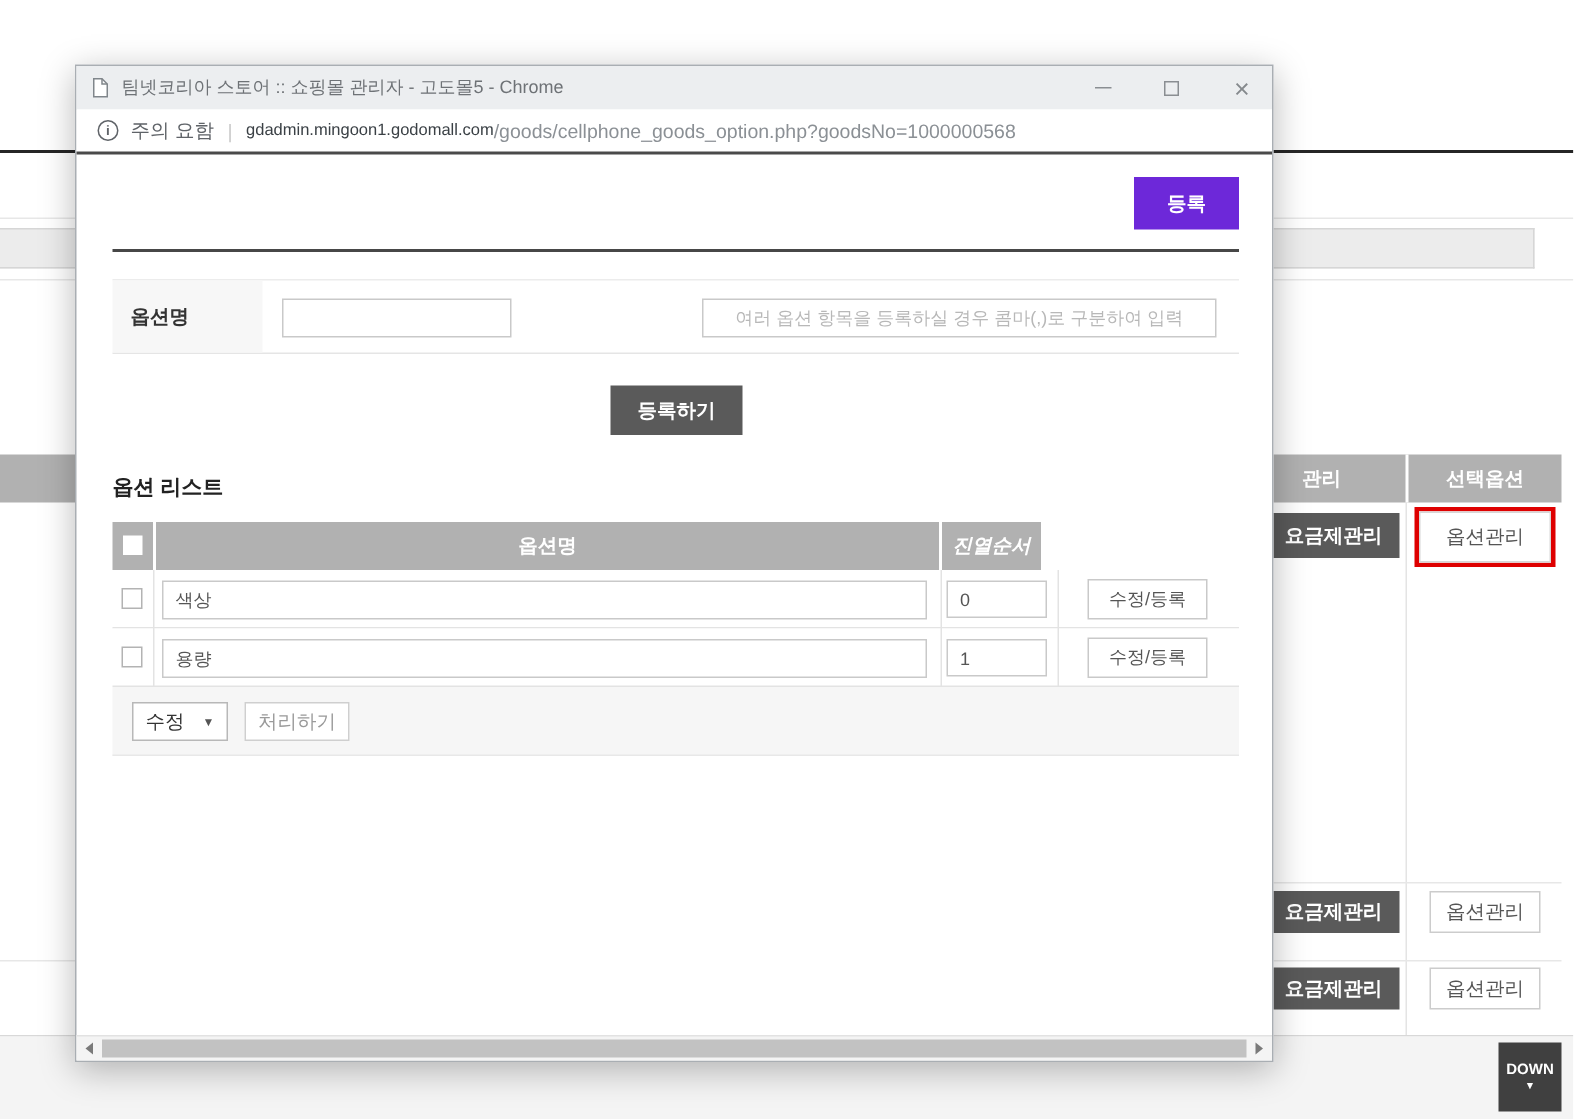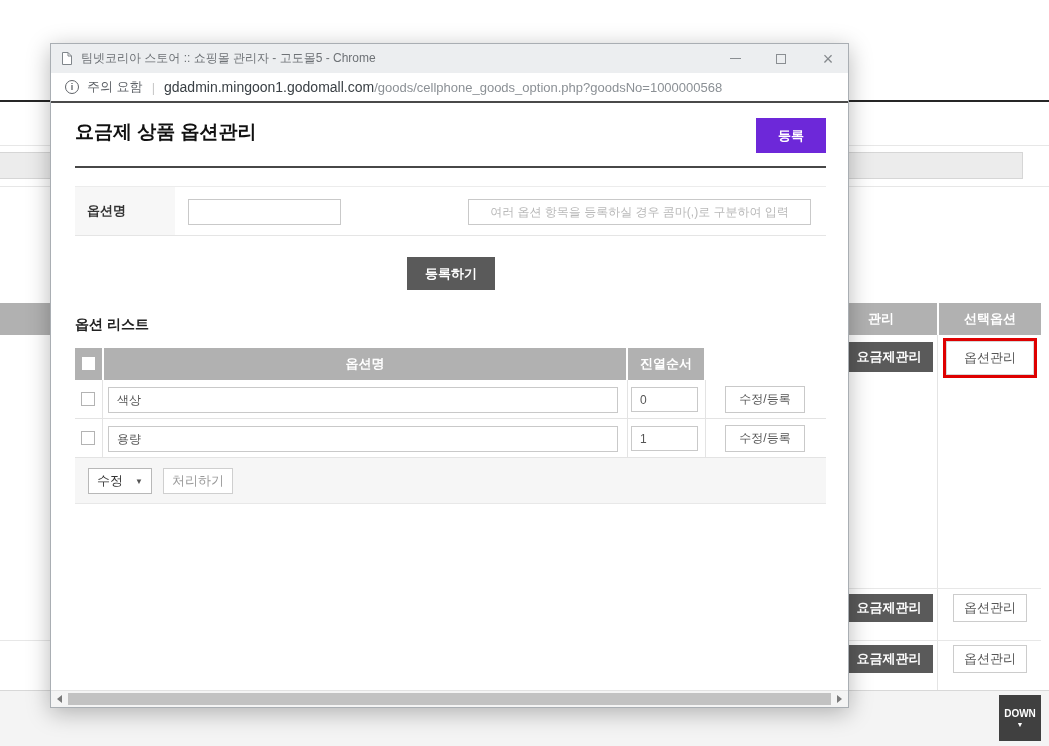--- a/index.html
+++ b/index.html
@@ -42,21 +42,21 @@
   .winbtn { position:absolute; top:0; width:32px; height:29px; display:flex; align-items:center; justify-content:center; cursor:pointer; }
   .winbtn-min { left:668px; } .winbtn-max { left:714px; } .winbtn-close { left:761px; }
   .minbar { width:11px; height:1px; background:#8a8e92; display:block; }
   .maxbox { width:10px; height:10px; border:1px solid #8a8e92; display:block; }
   .closex { font-size:18px; color:#85898d; line-height:18px; }
 
   .urlbar { position:absolute; left:0; top:29px; right:0; height:30px; background:#fff; border-bottom:2px solid #4a4a4a; display:flex; align-items:center; padding:0 14px; }
   .info-icon { width:14px; height:14px; border:1px solid #5f6368; border-radius:50%; color:#5f6368; font-size:9px; font-weight:bold; display:flex; align-items:center; justify-content:center; flex:none; }
   .sec-label { margin:0 9px 0 8px; font-size:13px; color:#5f6368; white-space:nowrap; }
   .url-sep { color:#c9c9c9; font-size:13px; margin-right:9px; }
-  .url-domain { font-size:14px; color:#3a4045; }
+  .url-domain { font-size:11px; color:#3a4045; }
   .url-path { font-size:13px; color:#8b9095; }
 
   .page-title { position:absolute; left:24px; top:75px; font-size:19px; font-weight:bold; color:#111; }
   .register-btn { position:absolute; left:705px; top:74px; width:70px; height:35px; background:#6d28d9; color:#fff; border:none; font-size:13px; font-weight:bold; font-family:inherit; cursor:pointer; }
   .title-sep { position:absolute; left:24px; top:122px; width:751px; height:2px; background:#474747; }
 
   .form-row { position:absolute; left:24px; top:142px; width:751px; height:50px; border-top:1px solid #ececec; border-bottom:1px solid #e5e5e5; background:#fff; }
   .flabel { position:absolute; top:0; bottom:0; width:100px; background:#f7f7f7; display:flex; align-items:center; padding-left:12px; font-size:13px; font-weight:bold; color:#333; }
   .flabel.l1 { left:0; } .flabel.l2 { left:280px; }
   .finput { position:absolute; top:12px; height:26px; border:1px solid #c9c9c9; font-size:12px; padding:0 6px; color:#333; font-family:inherit; }
@@ -64,21 +64,21 @@
   .finput.i2 { left:393px; width:343px; text-align:center; }
   .finput::placeholder { color:#b8b8b8; opacity:1; }
 
   .submit-btn { position:absolute; left:356px; top:213px; width:88px; height:33px; background:#5a5a5a; color:#fff; border:none; font-size:13px; font-weight:bold; font-family:inherit; cursor:pointer; }
 
   .list-heading { position:absolute; left:24px; top:272px; font-size:14px; font-weight:bold; color:#222; }
   .thead-bar { position:absolute; left:24px; top:304px; width:751px; height:32px; background:#fff; }
   .th-cell { position:absolute; top:0; height:32px; background:#b1b1b1; color:#fff; font-size:13px; font-weight:bold; line-height:32px; text-align:center; }
   .th-check { left:0; width:27px; }
   .th-name { left:29px; width:522px; }
-  .th-order { left:553px; width:76px; }
+  .th-order { left:553px; width:66px;font-style:italic; }
   .th-manage { left:631px; width:120px; }
   .hdr-cb { position:absolute; left:7px; top:9px; width:13px; height:13px; background:#fff; cursor:pointer; }
 
   .trow { position:absolute; left:24px; width:751px; height:39px; border-bottom:1px solid #e3e3e3; background:#fff; }
   .trow.r1 { top:336px; } .trow.r2 { top:375px; }
   .row-vline { position:absolute; width:1px; top:336px; height:78px; background:#e3e3e3; }
   .rv1 { left:51px; } .rv2 { left:576px; } .rv3 { left:654px; }
   .row-cb { position:absolute; left:6px; top:12px; width:14px; height:14px; background:#fff; border:1px solid #b3b3b3; cursor:pointer; }
   .name-input { position:absolute; left:33px; top:7px; width:510px; height:26px; border:1px solid #c9c9c9; font-size:12px; padding:0 8px; color:#555; font-family:inherit; }
   .order-input { position:absolute; left:556px; top:7px; width:67px; height:25px; border:1px solid #c9c9c9; font-size:12px; padding:0 8px; color:#555; font-family:inherit; }
@@ -156,21 +156,20 @@
     </div>
 
     <div class="urlbar">
       <span class="info-icon">i</span>
       <span class="sec-label">주의 요함</span>
       <span class="url-sep">|</span>
       <span class="url-domain">gdadmin.mingoon1.godomall.com</span>
         <span class="url-path">/goods/cellphone_goods_option.php?goodsNo=1000000568</span>
     </div>
 
-    <div class="page-title">요금제 상품 옵션관리</div>
     <button class="register-btn">등록</button>
     <div class="title-sep"></div>
 
     <div class="form-row">
       <div class="flabel l1">옵션명</div>
       <input class="finput i1" type="text" value="" style="">
       <input class="finput i2" type="text" placeholder="여러 옵션 항목을 등록하실 경우 콤마(,)로 구분하여 입력" style="">
     </div>
 
     <button class="submit-btn">등록하기</button>

